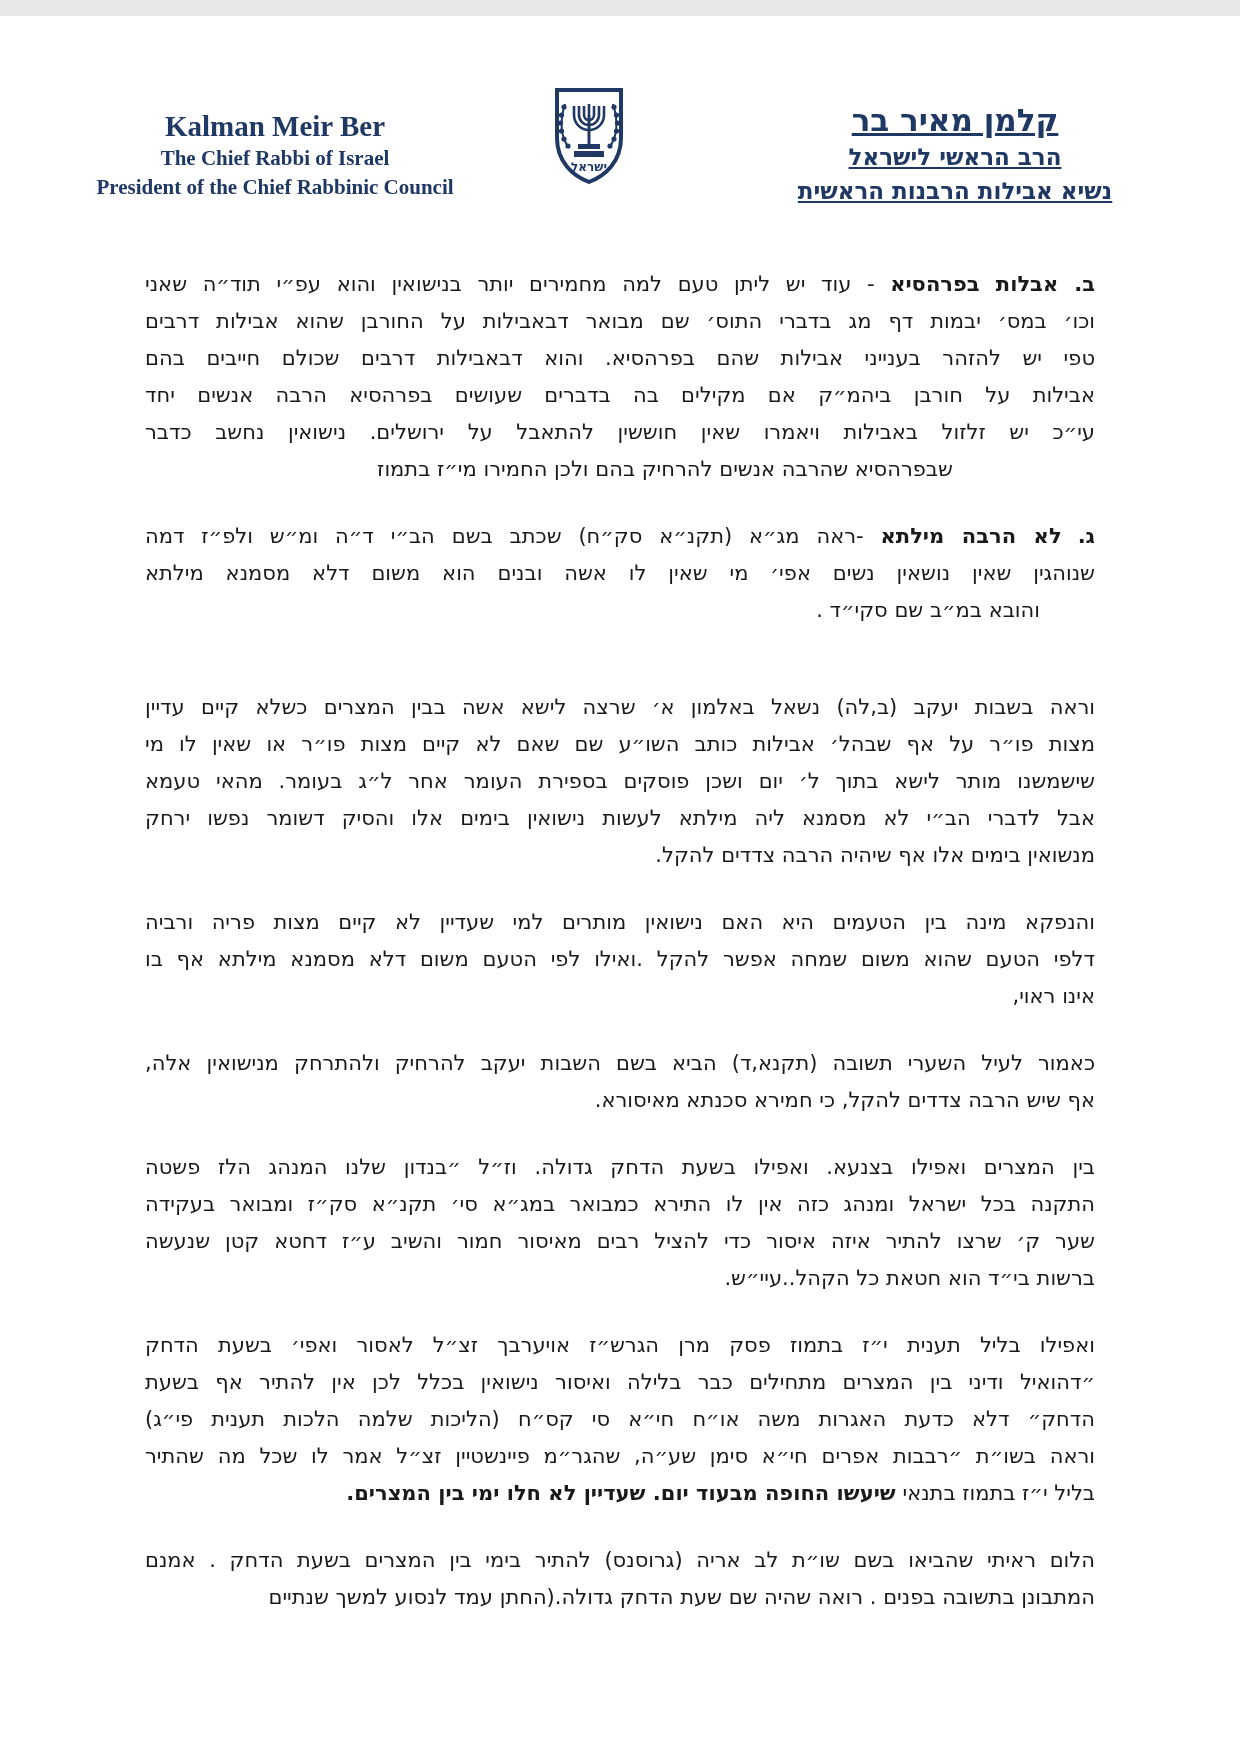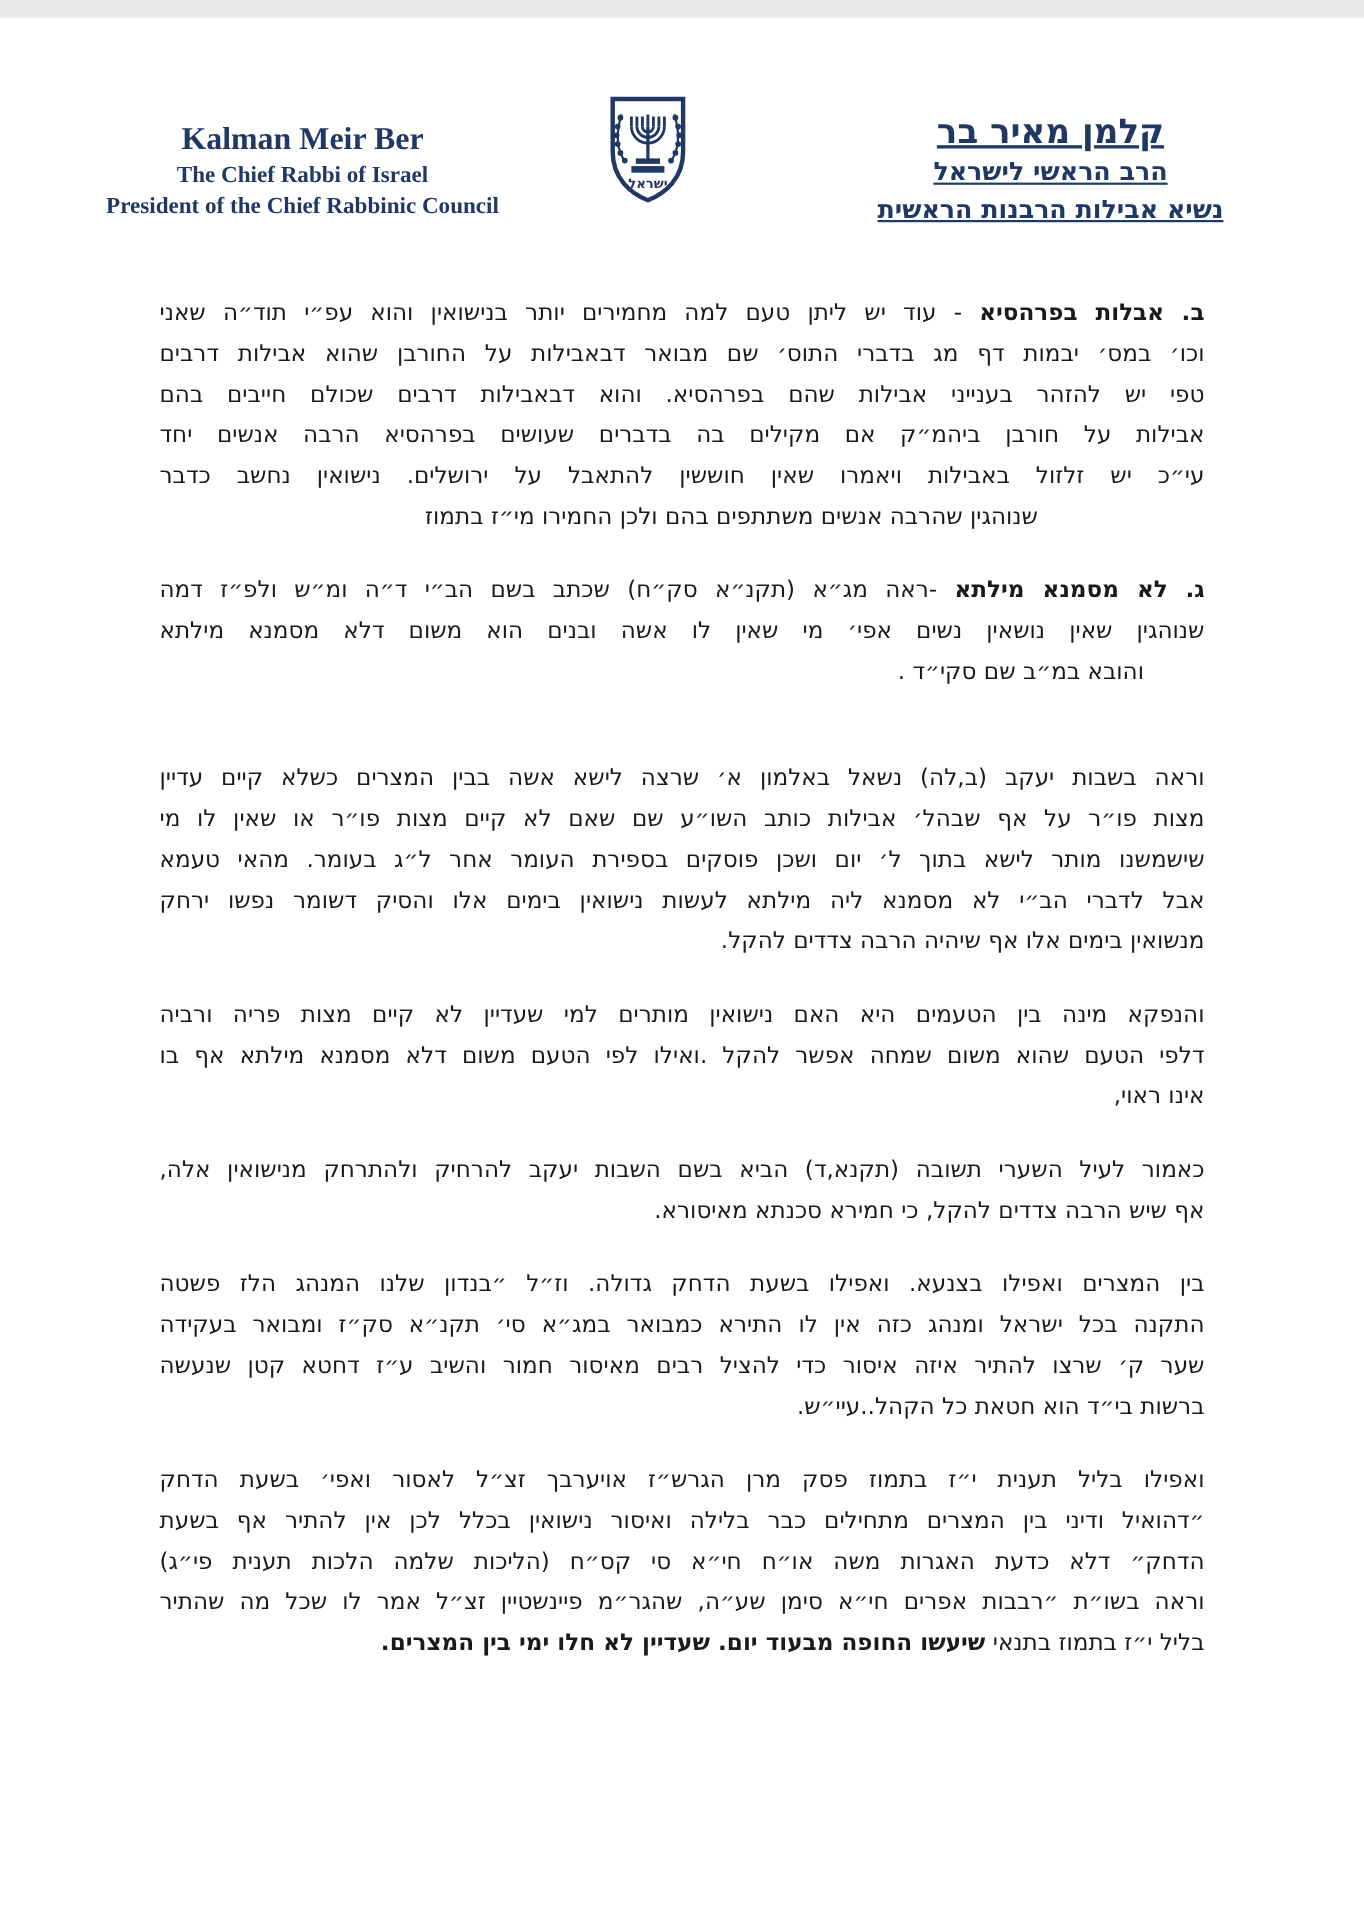--- a/index.html
+++ b/index.html
@@ -113,26 +113,26 @@
   <div class="body">
 
     <div class="para">
       <div class="line">
         <span class="marker">ב.</span><span class="bold">אבלות בפרהסיא</span><span> - עוד יש ליתן טעם למה מחמירים יותר בנישואין והוא עפ״י תוד״ה שאני</span>
       </div>
       <div class="line">וכו׳ במס׳ יבמות דף מג בדברי התוס׳ שם מבואר דבאבילות על החורבן שהוא אבילות דרבים</div>
       <div class="line">טפי יש להזהר בענייני אבילות שהם בפרהסיא. והוא דבאבילות דרבים שכולם חייבים בהם</div>
       <div class="line">אבילות על חורבן ביהמ״ק אם מקילים בה בדברים שעושים בפרהסיא הרבה אנשים יחד</div>
       <div class="line">עי״כ יש זלזול באבילות ויאמרו שאין חוששין להתאבל על ירושלים. נישואין  נחשב כדבר</div>
-      <div class="line center">שנוהגין שהרבה אנשים משתתפים בהם ולכן החמירו מי״ז בתמוז</div>
+      <div class="line center">שבפרהסיא שהרבה אנשים להרחיק בהם ולכן החמירו מי״ז בתמוז</div>
     </div>
 
     <div class="para gap-lg">
       <div class="line">
-        <span class="marker">ג.</span><span class="bold">לא מסמנא מילתא</span><span> -ראה  מג״א (תקנ״א סק״ח) שכתב בשם הב״י ד״ה ומ״ש ולפ״ז דמה</span>
+        <span class="marker">ג.</span><span class="bold">לא הרבה מילתא</span><span> -ראה  מג״א (תקנ״א סק״ח) שכתב בשם הב״י ד״ה ומ״ש ולפ״ז דמה</span>
       </div>
       <div class="line">שנוהגין שאין נושאין נשים אפי׳ מי שאין לו אשה ובנים הוא משום דלא מסמנא מילתא</div>
       <div class="line rt-indent">והובא במ״ב  שם סקי״ד .</div>
     </div>
 
     <div class="para">
       <div class="line">וראה בשבות יעקב (ב,לה) נשאל באלמון א׳ שרצה לישא אשה בבין המצרים כשלא קיים עדיין</div>
       <div class="line">מצות פו״ר על אף שבהל׳ אבילות כותב השו״ע שם שאם לא קיים מצות פו״ר או שאין לו מי</div>
       <div class="line">שישמשנו מותר לישא בתוך ל׳ יום ושכן פוסקים בספירת העומר אחר ל״ג בעומר. מהאי טעמא</div>
       <div class="line">אבל לדברי הב״י לא מסמנא ליה מילתא לעשות נישואין בימים אלו והסיק דשומר נפשו ירחק</div>
@@ -160,15 +160,19 @@
     <div class="para">
       <div class="line">ואפילו בליל תענית י״ז בתמוז פסק מרן הגרש״ז אויערבך זצ״ל לאסור ואפי׳ בשעת הדחק</div>
       <div class="line">״דהואיל ודיני בין המצרים מתחילים כבר בלילה ואיסור נישואין בכלל לכן אין להתיר אף בשעת</div>
       <div class="line">הדחק״  דלא כדעת האגרות משה או״ח חי״א סי קס״ח (הליכות שלמה הלכות תענית פי״ג)</div>
       <div class="line">וראה בשו״ת ״רבבות אפרים חי״א סימן שע״ה, שהגר״מ פיינשטיין זצ״ל אמר לו שכל מה שהתיר</div>
       <div class="line rt">
         <span>בליל י״ז בתמוז בתנאי </span><span class="bold">שיעשו החופה מבעוד יום. שעדיין לא חלו ימי בין המצרים.</span>
       </div>
     </div>
 
+    <div class="para">
+      <div class="line">הלום ראיתי שהביאו בשם שו״ת לב אריה (גרוסנס) להתיר בימי  בין המצרים בשעת הדחק . אמנם</div>
+      <div class="line rt">המתבונן בתשובה בפנים . רואה שהיה שם שעת הדחק גדולה.(החתן עמד לנסוע למשך שנתיים</div>
+    </div>
 
   </div>
 </div>
 
 </body></html>

